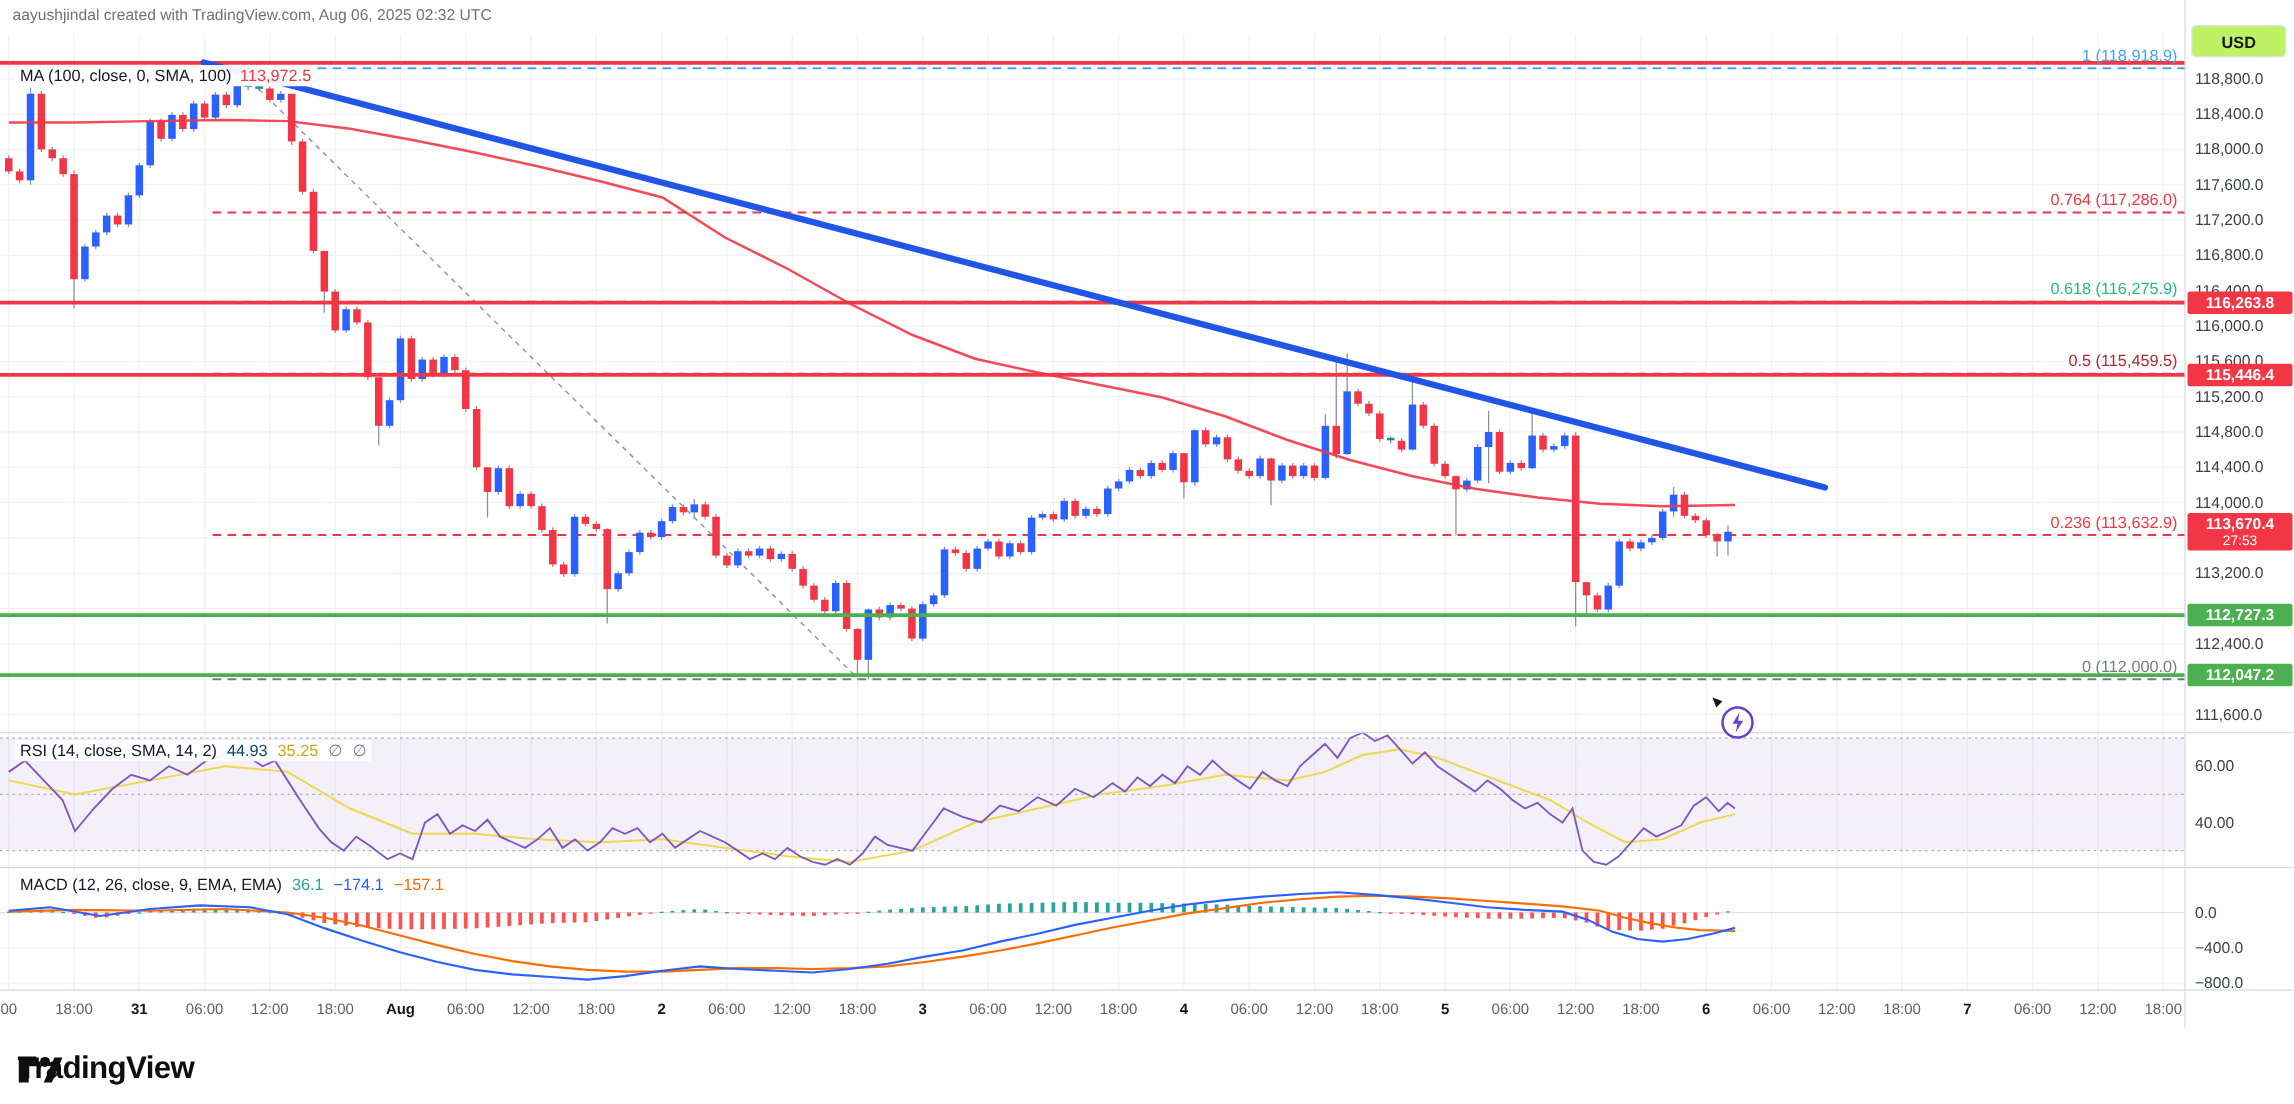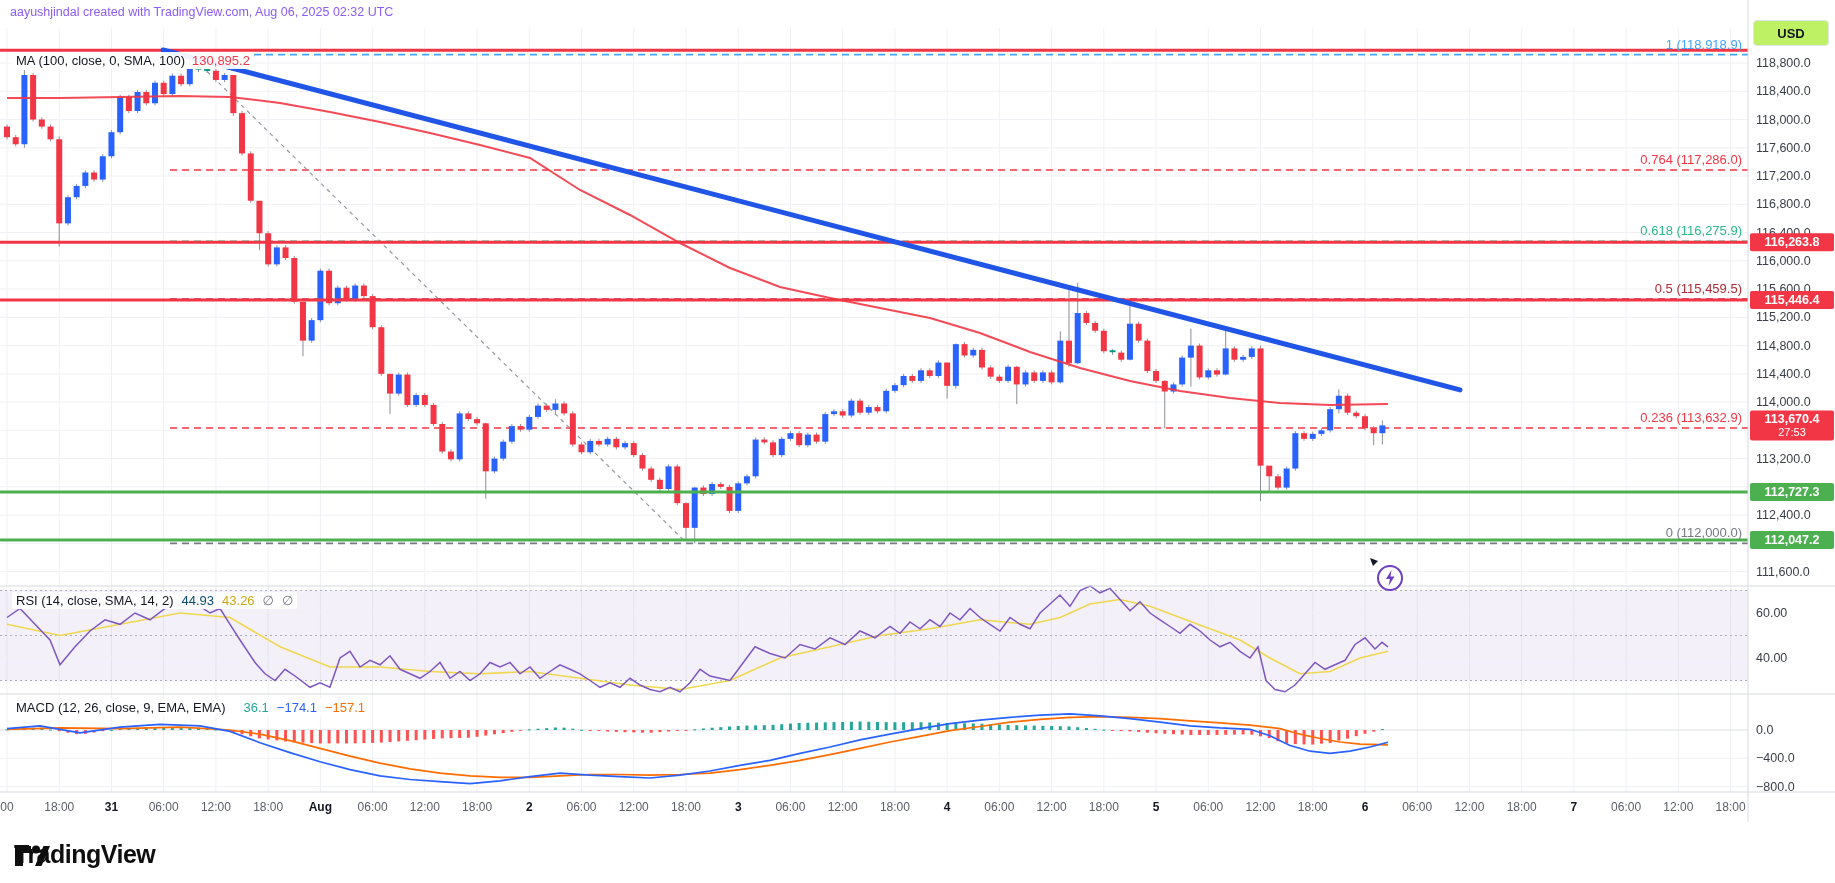--- a/index.html
+++ b/index.html
@@ -1,25 +1,25 @@
 <!DOCTYPE html>
 <html><head>
 <meta charset="utf-8">
 <style>
   html,body{margin:0;padding:0;background:#fff;}
   #stage{position:relative;width:1835px;height:883px;background:#fff;overflow:hidden;
          font-family:"Liberation Sans",sans-serif;}
   svg{position:absolute;left:0;top:0;}
-  .watermark{position:absolute;left:10px;top:5px;font-size:12.5px;color:#8b5cf6;}
+  .watermark{position:absolute;left:10px;top:5px;font-size:12.5px;color:#737373;}
   .legend{position:absolute;left:12px;white-space:nowrap;font-size:13px;color:#131722;}
   .legend .chip{background:rgba(255,255,255,.93);padding:1px 4px;border-radius:2px;display:inline-block;}
   .v-red{color:#F23645;margin-left:7px;}
   .v-purple{color:#0c4a6e;margin-left:8px;}
   .v-yellow{color:#C9A91A;margin-left:8px;}
-  .v-teal{color:#26A69A;margin-left:18px;text-align:right;}
+  .v-teal{color:#26A69A;margin-left:8px;text-align:right;}
   .v-blue{color:#2962FF;margin-left:8px;margin-top:17px;}
   .v-orange{color:#FF6D00;margin-left:8px;}
   .v-gray{color:#787B86;margin-left:8px;}
   .usd-btn{position:absolute;left:1753px;top:20px;width:74px;height:24px;border:1px solid #E0E3EB;
            border-radius:4px;background:#bef264;color:#131722;font-size:13px;font-weight:bold;
            display:flex;align-items:center;justify-content:center;}
   .flash{position:absolute;left:1368px;top:556px;width:40px;height:40px;}
   .footer{position:absolute;left:14px;top:840px;display:flex;align-items:center;gap:10px;}
   .footer .brand{font-size:25px;font-weight:bold;color:#0e0e0e;letter-spacing:-0.5px;}
 </style>
@@ -685,27 +685,27 @@
         <text x="1678.36" y="811" text-anchor="middle" font-size="12px" fill="#5A5E68" font-weight="normal" font-family="&quot;Liberation Sans&quot;,sans-serif">12:00</text>
         <text x="1730.59" y="811" text-anchor="middle" font-size="12px" fill="#5A5E68" font-weight="normal" font-family="&quot;Liberation Sans&quot;,sans-serif">18:00</text>
       </g>
     </svg>
 
   <div class="watermark">aayushjindal created with TradingView.com, Aug 06, 2025 02:32 UTC</div>
 
 
   <div class="legend" style="top:52px">
     <span class="chip">
-      <span>MA (100, close, 0, SMA, 100)</span><span class="v-red">130,895.2</span>
+      <span>MA (100, close, 0, SMA, 100)</span><span class="v-red">113,972.5</span>
     </span>
   </div>
 
   <div class="legend" style="top:592px">
     <span class="chip">
-      <span>RSI (14, close, SMA, 14, 2)</span><span class="v-purple">44.93</span><span class="v-yellow">43.26</span><span class="v-gray">∅</span><span class="v-gray">∅</span>
+      <span>RSI (14, close, SMA, 14, 2)</span><span class="v-purple">44.93</span><span class="v-yellow">35.25</span><span class="v-gray">∅</span><span class="v-gray">∅</span>
     </span>
   </div>
 
   <div class="legend" style="top:699px">
     <span class="chip">
       <span>MACD (12, 26, close, 9, EMA, EMA)</span><span class="v-teal">36.1</span><span class="v-blue">−174.1</span><span class="v-orange">−157.1</span>
     </span>
   </div>
 
   <div class="usd-btn">USD</div>

